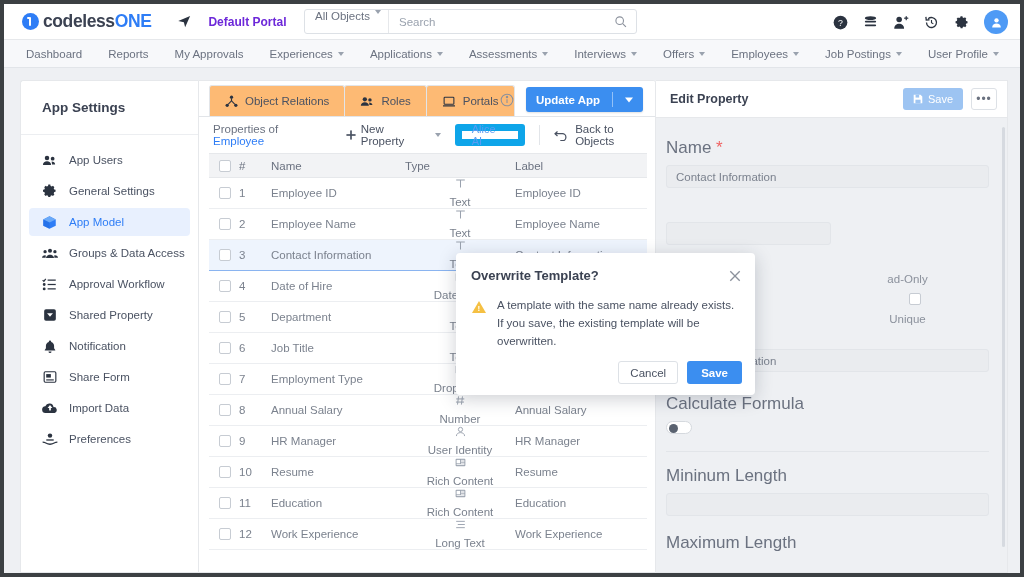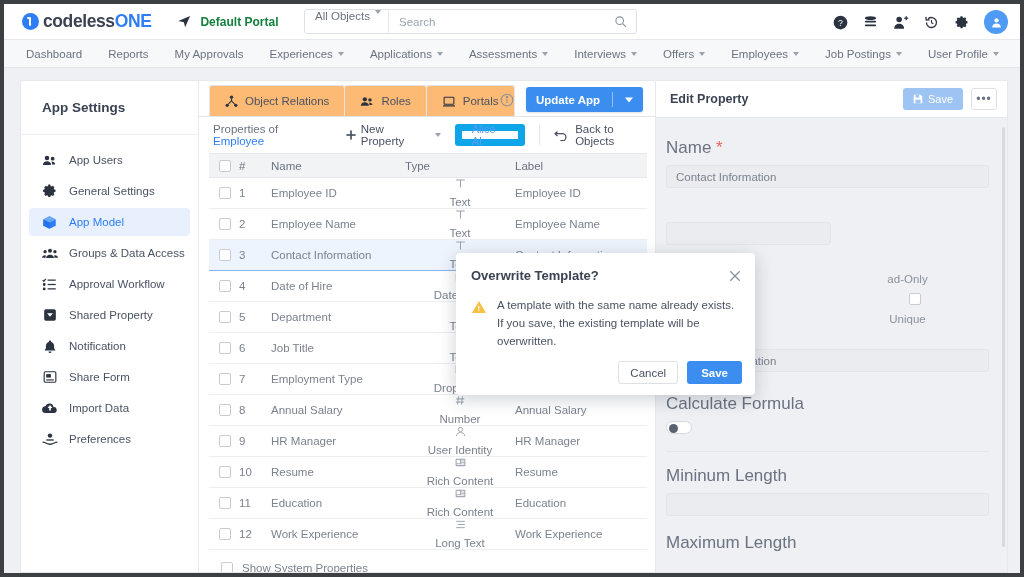--- a/index.html
+++ b/index.html
@@ -37,21 +37,21 @@
   .logo-mark::before {
     content: ""; position: absolute;
     left: 4.5px; top: 3.5px; width: 3.5px; height: 2px;
     background: #fff; border-radius: 1px;
   }
   .logo-text { font-size: 17.5px; font-weight: bold; letter-spacing: -0.4px; }
   .logo-text .dark { color: #3b4252; }
   .logo-text .blue { color: #2e7df6; }
 
   .portal { display: flex; align-items: center; margin-left: 26px; gap: 8px; }
-  .portal-label { font-size: 12px; color: #15803d; font-weight: 600; }
+  .portal-label { font-size: 12px; color: #6d28d9; font-weight: 600; margin-left: 8px; }
 
   .searchbox {
     position: absolute; left: 300px; top: 5px;
     width: 333px; height: 25px;
     border: 1px solid #dde1e6; border-radius: 3px;
     display: flex; align-items: center; background: #fff;
   }
   .search-scope {
     font-size: 11.5px; color: #6b7280;
     padding: 0 7px 0 10px; display: flex; gap: 5px;
@@ -864,24 +864,20 @@
                       </svg>
                     </span>
                     <span>Long Text</span>
                   </div>
                 </td>
               <td>Work Experience</td>
             </tr>
           </tbody>
         </table>
 
-        <div class="show-sys">
-          <span class="chk"></span>
-          <span>Show System Properties</span>
-        </div>
       </div>
     </div>
 
     <div class="rightpanel">
       <div class="rp-head">
         <div class="rp-title">Edit Property</div>
         <div class="rp-save">
           <span>
             <svg width="10" height="10" viewBox="0 0 14 14" fill="#fff">
                 <path d="M1 1h9.5L13 3.5V13H1z"></path>

